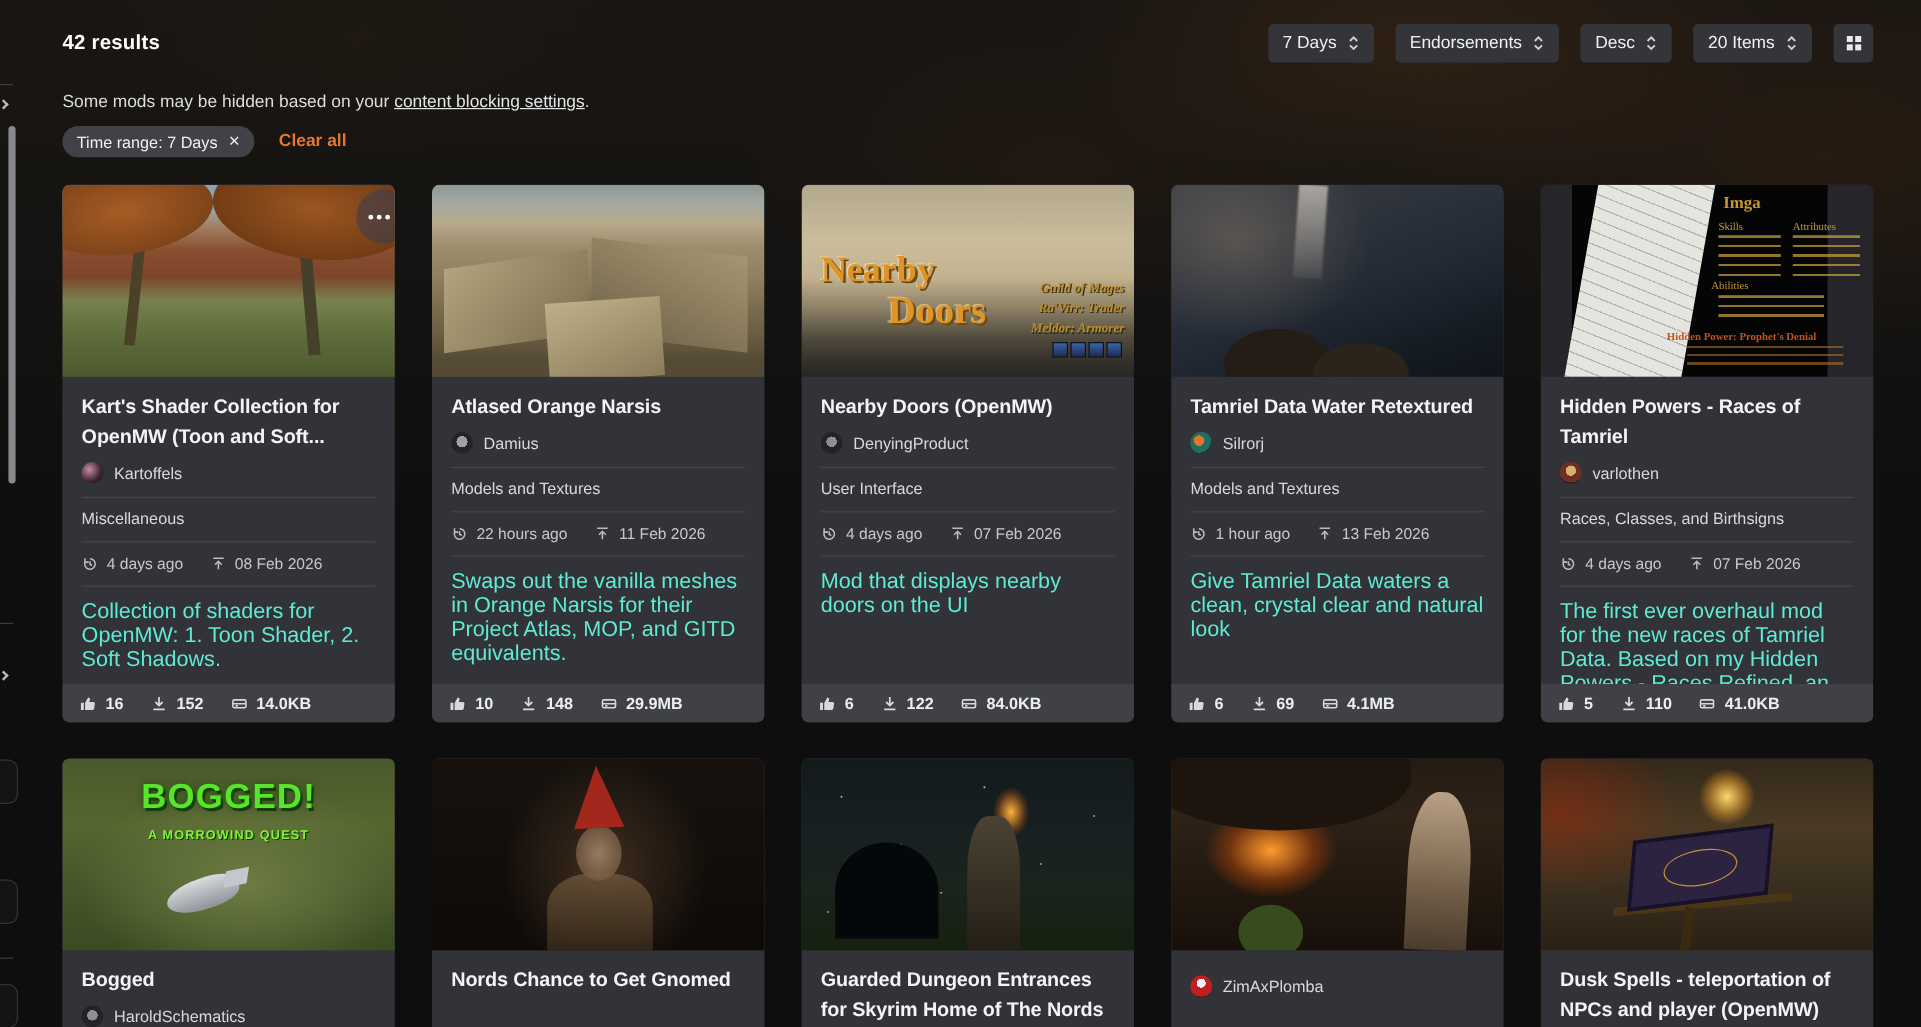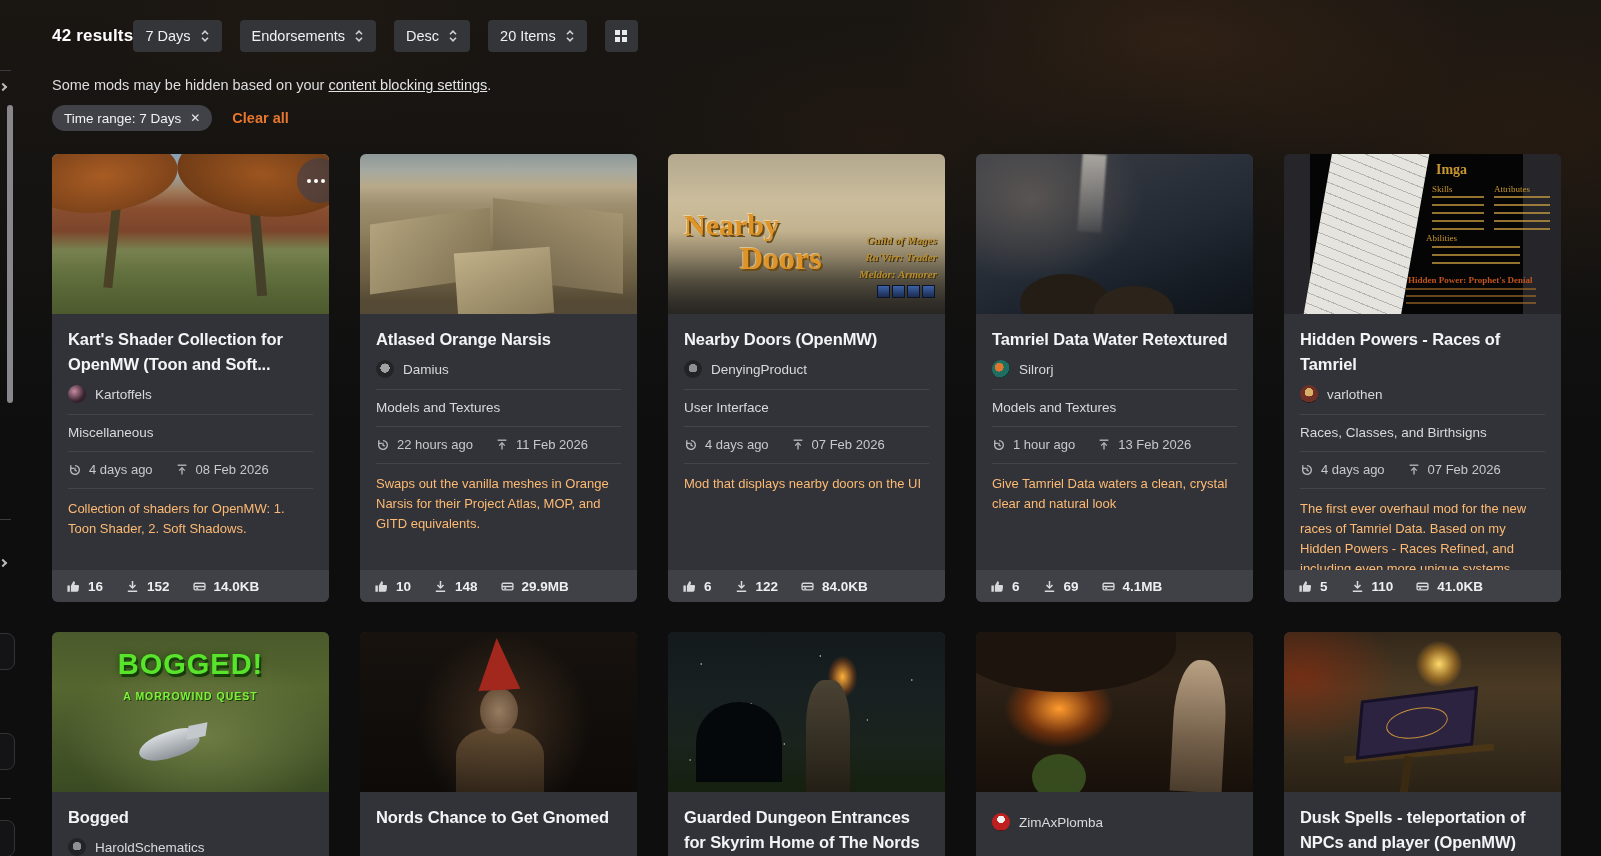--- a/index.html
+++ b/index.html
@@ -29,21 +29,21 @@
     border-top:2px solid #b8b8ba; border-right:2px solid #b8b8ba; transform:rotate(45deg); }
   .rc-1{top:84px}.rc-2{top:560px}.rc-3{top:838px}
   .rail-scroll{ position:absolute; left:7px; top:105px; width:6px; height:298px;
     background:#87878c; border-radius:3px; }
   .rail-box{ position:absolute; left:-10px; width:25px; height:37px;
     border:1px solid #333336; border-radius:8px; background:#141416; }
   .rb-1{top:633px}.rb-2{top:733px}.rb-3{top:820px}
 
   
   .content{ position:absolute; left:52px; top:0; width:1509px; z-index:2; }
-  .results-bar{ margin-top:20px; height:32px; display:flex; align-items:center; justify-content:flex-start; }
+  .results-bar{ margin-top:20px; height:32px; display:flex; align-items:center; justify-content:space-between; }
   .results-count{ font-size:17px; font-weight:700; color:#ffffff; letter-spacing:.2px; }
   .controls{ display:flex; gap:18px; align-items:center; }
   .select-btn{
     height:32px; background:#343539; border:none; border-radius:4px;
     color:#eef0f2; font-size:14.5px; font-family:inherit;
     display:flex; align-items:center; gap:9px; padding:0 12px; cursor:pointer;
   }
   .sort-ico{ width:10px; height:16px; color:#cfd0d4; }
   .view-btn{ width:33px; height:32px; background:#343539; border:none; border-radius:4px;
     display:flex; align-items:center; justify-content:center; cursor:pointer; color:#e9eaec; }
@@ -63,21 +63,21 @@
   .card-body{ padding:13px 16px 0; flex:1; display:flex; flex-direction:column; min-height:0; }
   .title{ font-size:16.5px; line-height:25px; font-weight:700; color:#f3f4f6; letter-spacing:-.1px; cursor:pointer; }
   .author-row{ display:flex; align-items:center; gap:9px; margin-top:8px; padding-bottom:11px; cursor:pointer; }
   .avatar{ width:18px; height:18px; border-radius:50%; flex:none; }
   .author-name{ font-size:13.5px; color:#d8d9dc; }
   .hr{ height:1px; background:rgba(255,255,255,.09); flex:none; }
   .category{ font-size:13.5px; color:#d8d9dc; padding:10px 0 11px; cursor:pointer; }
   .meta{ display:flex; gap:22px; padding:10px 0 11px; font-size:13px; color:#c6c8cc; align-items:center; }
   .meta-item{ display:flex; gap:7px; align-items:center; }
   .meta-item svg{ width:14px; height:14px; color:#b9bbbf; }
-  .desc{ font-size:13px; line-height:20px; color:#fdba74; margin-top:10px;
+  .desc{ font-size:18px; line-height:20px; color:#5eead4; margin-top:10px;
     display:-webkit-box; -webkit-line-clamp:4; -webkit-box-orient:vertical; overflow:hidden; }
   .stats{ height:32px; flex:none; background:#3f4147; display:flex; 
     gap:22px; padding:0 14px; margin-top:auto; font-size:13.5px; font-weight:700; color:#eceef0; }
   .stat{ display:flex; align-items:center; gap:7px; }
   .stat svg{ width:15px; height:15px; color:#d8d9db; }
   .kebab{ position:absolute; top:4px; right:-13px; width:45px; height:45px; border-radius:50%;
     background:rgba(54,62,82,.55); border:none; cursor:pointer;
     display:flex; align-items:center; justify-content:center; }
   .kebab .dots{ width:4px; height:4px; border-radius:50%; background:#fff;
     box-shadow:-7px 0 0 #fff, 7px 0 0 #fff; margin-right:8px; }
@@ -125,21 +125,21 @@
   .sheet{ left:26px; right:38px; top:0; bottom:0; background:#050505; }
   .paper{ left:34px; top:-12px; width:96px; height:190px; background:#e6e4df; transform:rotate(10deg);
     background-image:repeating-linear-gradient(12deg, transparent 0 9px, rgba(90,90,95,.35) 9px 10px); }
   .imga-title{ left:152px; top:8px; font-size:14px; font-weight:700; color:#c9972f; font-family:"Liberation Serif",serif; }
   .imga-h{ font-size:9px; font-weight:400; color:#c9972f; font-family:"Liberation Serif",serif; }
   .ih-1{left:148px; top:30px;} .ih-2{left:210px; top:30px;}
   .ih-3{left:142px; top:79px;}
   .tiny{ height:34px; background:repeating-linear-gradient(180deg, rgba(196,152,62,.75) 0 2px, transparent 2px 8px); }
   .tl-1{left:148px; top:42px; width:52px;} .tl-2{left:210px; top:42px; width:56px;}
   .tl-3{left:148px; top:92px; width:88px; height:22px;}
-  .imga-power{ left:124px; top:121px; font-size:9px; font-weight:700; color:#c0541c; font-family:"Liberation Serif",serif; }
+  .imga-power{ left:105px; top:121px; font-size:9px; font-weight:700; color:#c0541c; font-family:"Liberation Serif",serif; }
   .tl-4{left:122px; top:134px; width:130px; height:20px; background:repeating-linear-gradient(180deg, rgba(170,110,40,.6) 0 2px, transparent 2px 7px);}
 
   
   .img-5{ background:
       radial-gradient(200px 120px at 55% 65%, #6d7c42, transparent 70%),
       linear-gradient(180deg,#4a5a2c 0%,#55662f 35%,#47572a 65%,#3a4a22 100%); }
   .bog-t{ left:0; right:0; top:16px; text-align:center; font-size:29px; font-weight:800; letter-spacing:1px;
     color:#58e42a; text-shadow:0 0 7px #1f4a10, 2px 3px 0 #143a08; }
   .bog-s{ left:0; right:0; top:58px; text-align:center; font-size:10.5px; font-weight:700;
     color:#7ef23a; text-shadow:1px 1px 0 #143a08; letter-spacing:1px; }

